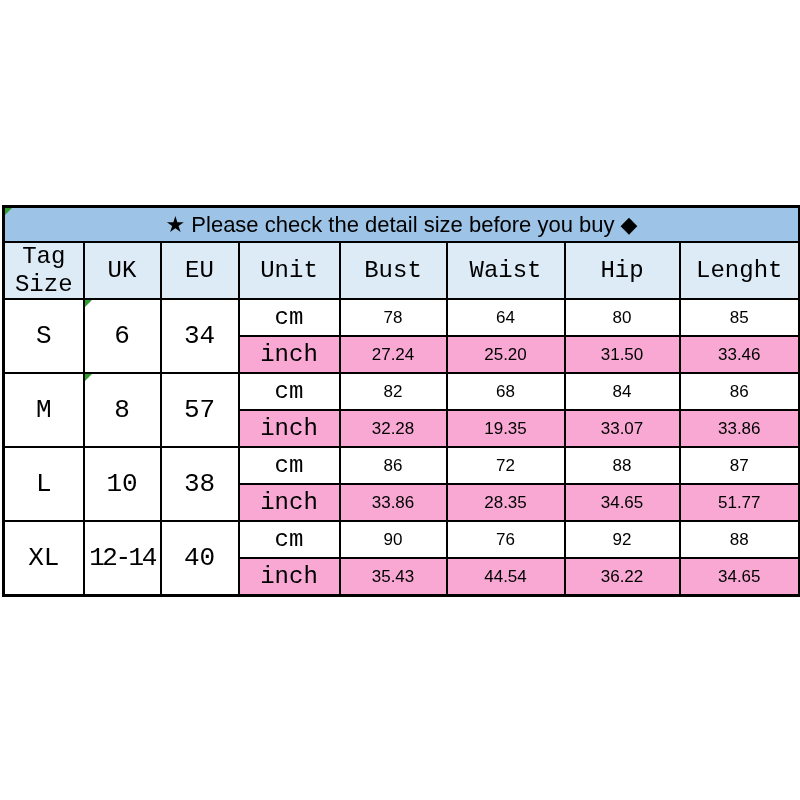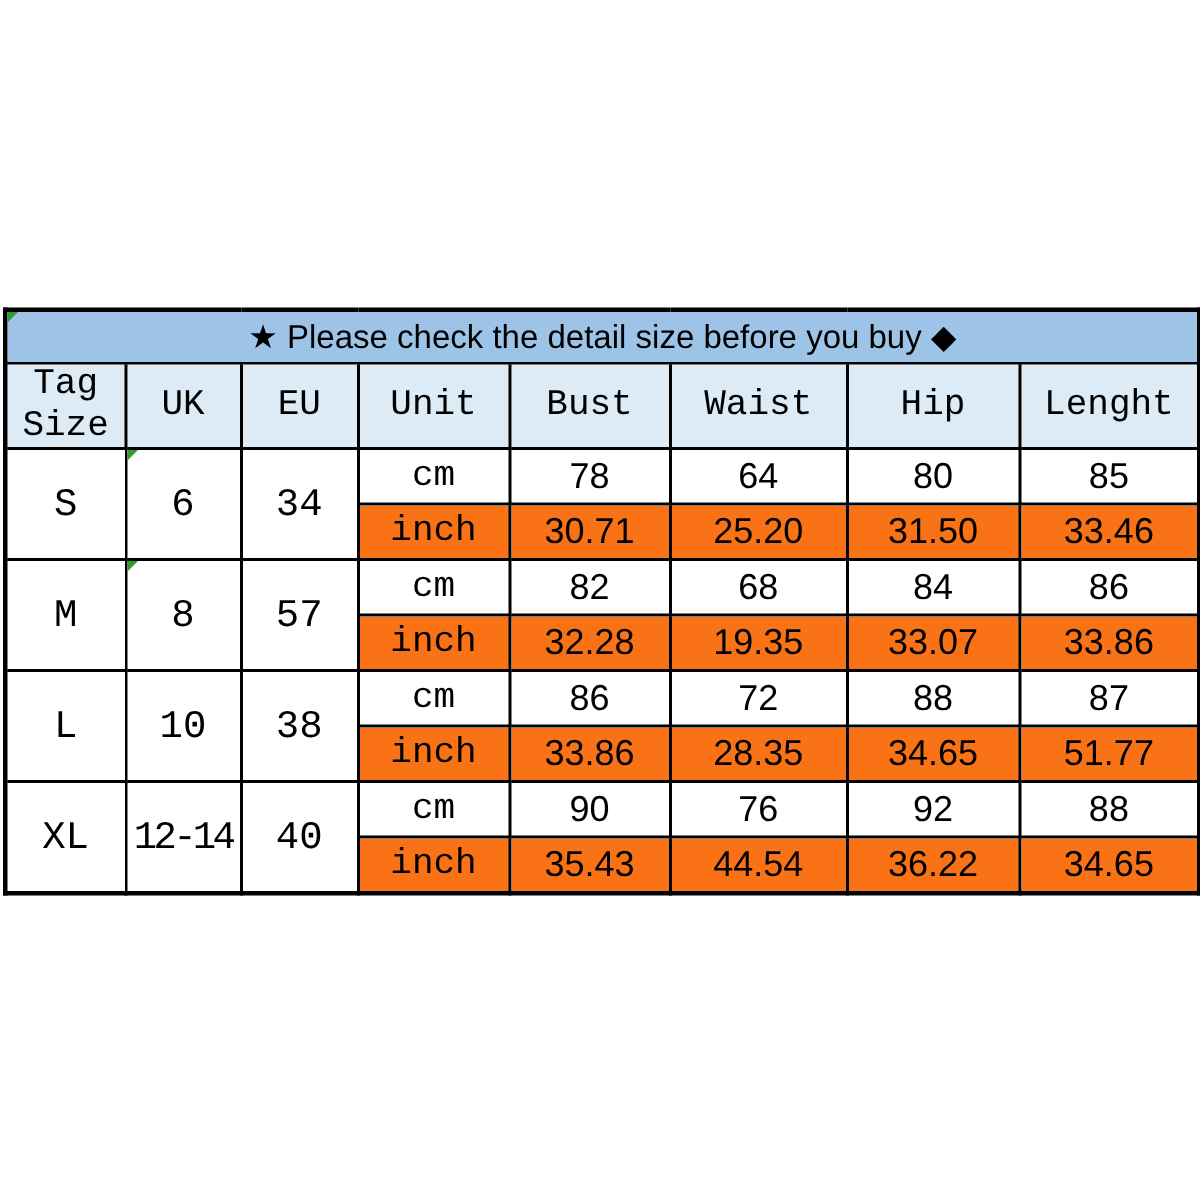--- a/index.html
+++ b/index.html
@@ -57,24 +57,24 @@
     font-size: 26px;
     position: relative;
   }
   td.size-cell.tight { letter-spacing: -2.5px; }
   td.unit-cell {
     font-family: "Liberation Mono", monospace;
     font-size: 24px;
   }
   td.num-cell {
     font-family: "Liberation Sans", sans-serif;
-    font-size: 24px;
+    font-size: 17px;
   }
   tr.cm-row td { background: #ffffff; }
-  tr.inch-row td { background: #f97316; }
+  tr.inch-row td { background: #f9a8d4; }
   .green-tri {
     position: absolute;
     top: 0;
     left: 0;
     width: 0;
     height: 0;
     border-top: 7px solid #2F9E2F;
     border-right: 7px solid transparent;
   }
 </style>
@@ -122,21 +122,21 @@
       </td>
       <td rowspan="2" class="size-cell">34</td>
       <td class="unit-cell">cm</td>
       <td class="num-cell">78</td>
       <td class="num-cell">64</td>
       <td class="num-cell">80</td>
       <td class="num-cell">85</td>
     </tr>
     <tr class="sub-row inch-row">
       <td class="unit-cell">inch</td>
-      <td class="num-cell">30.71</td>
+      <td class="num-cell">27.24</td>
       <td class="num-cell">25.20</td>
       <td class="num-cell">31.50</td>
       <td class="num-cell">33.46</td>
     </tr>
 
     <tr class="sub-row cm-row">
       <td rowspan="2" class="size-cell">M</td>
       <td rowspan="2" class="size-cell">
         <span class="green-tri"></span>
         <span>8</span>

